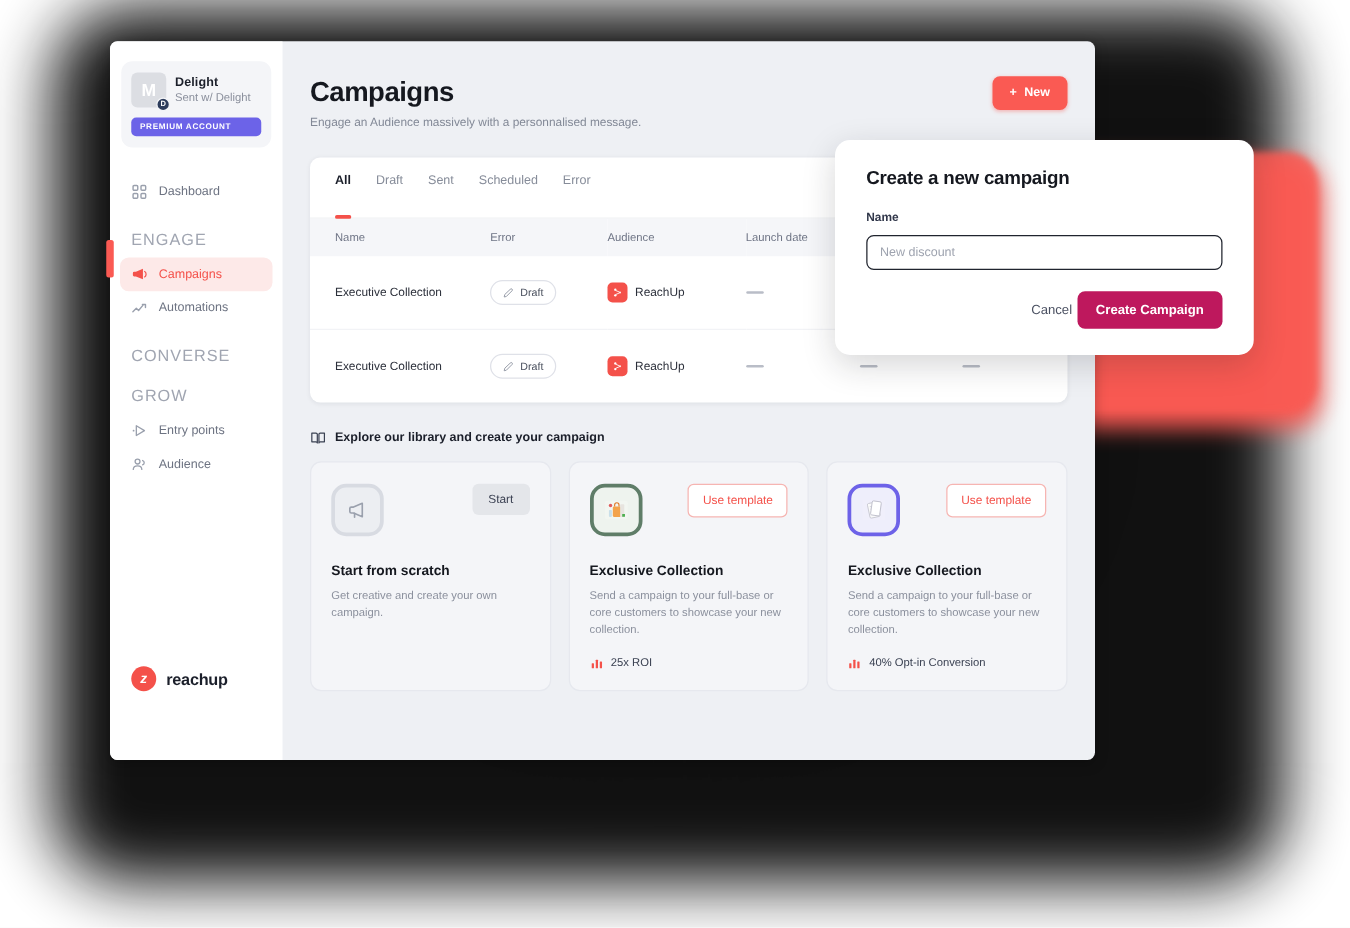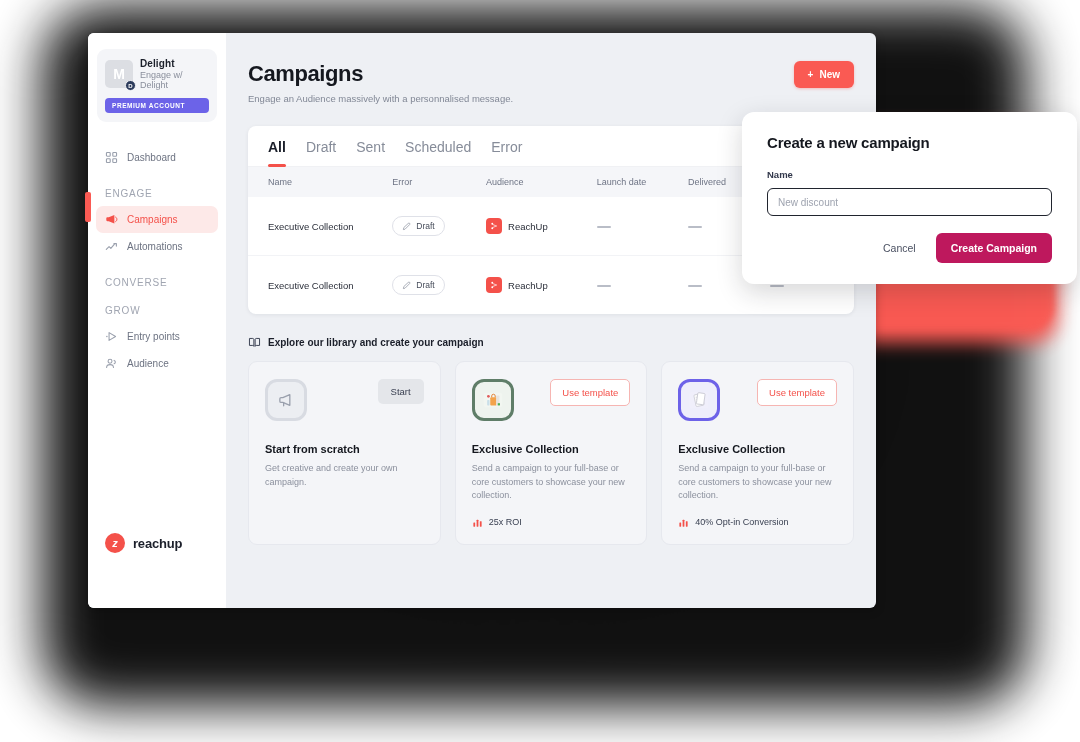--- a/index.html
+++ b/index.html
@@ -93,21 +93,21 @@
     margin-top: 8px;
     background: #6c63e8;
     border-radius: 4px;
     color: #ffffff;
     font-size: 6.5px; font-weight: 700; letter-spacing: .55px;
     padding: 4px 7px;
   }
 
   .nav { margin-top: 22px; }
   .nav-section {
-    font-size: 10px; letter-spacing: .8px; color: #a0a5b1;
+    font-size: 13px; letter-spacing: .8px; color: #a0a5b1;
     padding: 0 0 0 17px; margin: 17px 0 7px 0; text-transform: uppercase;
   }
   .nav-item {
     display: flex; align-items: center; gap: 9px;
     margin: 0 8px; padding: 7px 9px;
     border-radius: 7px;
     font-size: 10px; color: #6d7382;
     cursor: pointer;
   }
   .nav-item .ico { width: 13px; height: 13px; display:block; flex:0 0 13px; color:#9aa0ad; }
@@ -146,21 +146,21 @@
   
   .panel {
     margin-top: 22px;
     background: #ffffff;
     border-radius: 8px;
     box-shadow: 0 1px 4px rgba(20,25,40,.07);
     overflow: hidden;
   }
   .tabs { display: flex; gap: 20px; padding: 13px 20px 0 20px; border-bottom: 1px solid #f0f1f4; }
   .tab {
-    font-size: 14px; color: #868c99; padding-bottom: 11px;
+    font-size: 10px; color: #868c99; padding-bottom: 24px;
     position: relative; cursor: pointer;
   }
   .tab.active { color: #1b1f2a; font-weight: 700; }
   .tab.active::after {
     content: ""; position: absolute; left: 0; right: 0; bottom: -1px;
     height: 3px; border-radius: 2px; background: #f4514a;
   }
 
   table { width: 100%; border-collapse: collapse; }
   thead th {
@@ -241,38 +241,38 @@
     position: absolute;
     left: 726px; top: 122px;
     width: 328px; height: 208px;
     border-radius: 24px;
     background: #fa5a53;
     filter: blur(3px);
     opacity: .85;
   }
   .modal {
     position: absolute;
-    left: 742px; top: 112px;
+    left: 668px; top: 112px;
     width: 335px; height: 172px;
     background: #ffffff;
     border-radius: 12px;
     padding: 22px 25px;
     box-shadow: 0 8px 26px rgba(25,25,35,.18);
   }
   .modal-title { font-size: 15px; font-weight: 700; color: #15181f; letter-spacing: -.2px; }
   .modal-label { margin-top: 18px; font-size: 9.5px; font-weight: 600; color: #31374a; }
   .modal-input {
     margin-top: 8px; width: 100%; height: 28px;
     border: 1.5px solid #20242e; border-radius: 6px;
     padding: 0 10px; font-size: 10px; color: #20242e;
     font-family: "Liberation Sans", sans-serif;
     outline: none; background: #fff;
   }
   .modal-input::placeholder { color: #9ea3af; }
-  .modal-actions { margin-top: 17px; display: flex; justify-content: flex-end; align-items: center; gap: 20px; }
+  .modal-actions { margin-top: 17px; display: flex; justify-content: flex-end; align-items: center; gap: 4px; }
   .btn-cancel {
     background: none; border: none; color: #4b5162;
     font-size: 10.5px; cursor: pointer;
     font-family: "Liberation Sans", sans-serif;
   }
   .btn-create {
     background: #be185d; color: #fff; border: none;
     border-radius: 6px; font-size: 10.5px; font-weight: 600;
     padding: 9px 15px; cursor: pointer;
     font-family: "Liberation Sans", sans-serif;
@@ -295,21 +295,21 @@
     <aside class="sidebar">
 
       <div class="account-card">
         <div class="account-top">
           <div class="avatar-wrap">
             <div class="avatar">M</div>
             <div class="avatar-badge">D</div>
           </div>
           <div class="account-names">
             <div class="account-name">Delight</div>
-            <div class="account-sub">Engage w/ Delight</div>
+            <div class="account-sub">Sent w/ Delight</div>
           </div>
         </div>
         <div class="premium-badge">PREMIUM ACCOUNT</div>
       </div>
 
       <nav class="nav">
 
         <div class="nav-item">
           <span class="ico">
             <svg viewBox="0 0 16 16" fill="none" stroke="currentColor" stroke-width="1.4">

